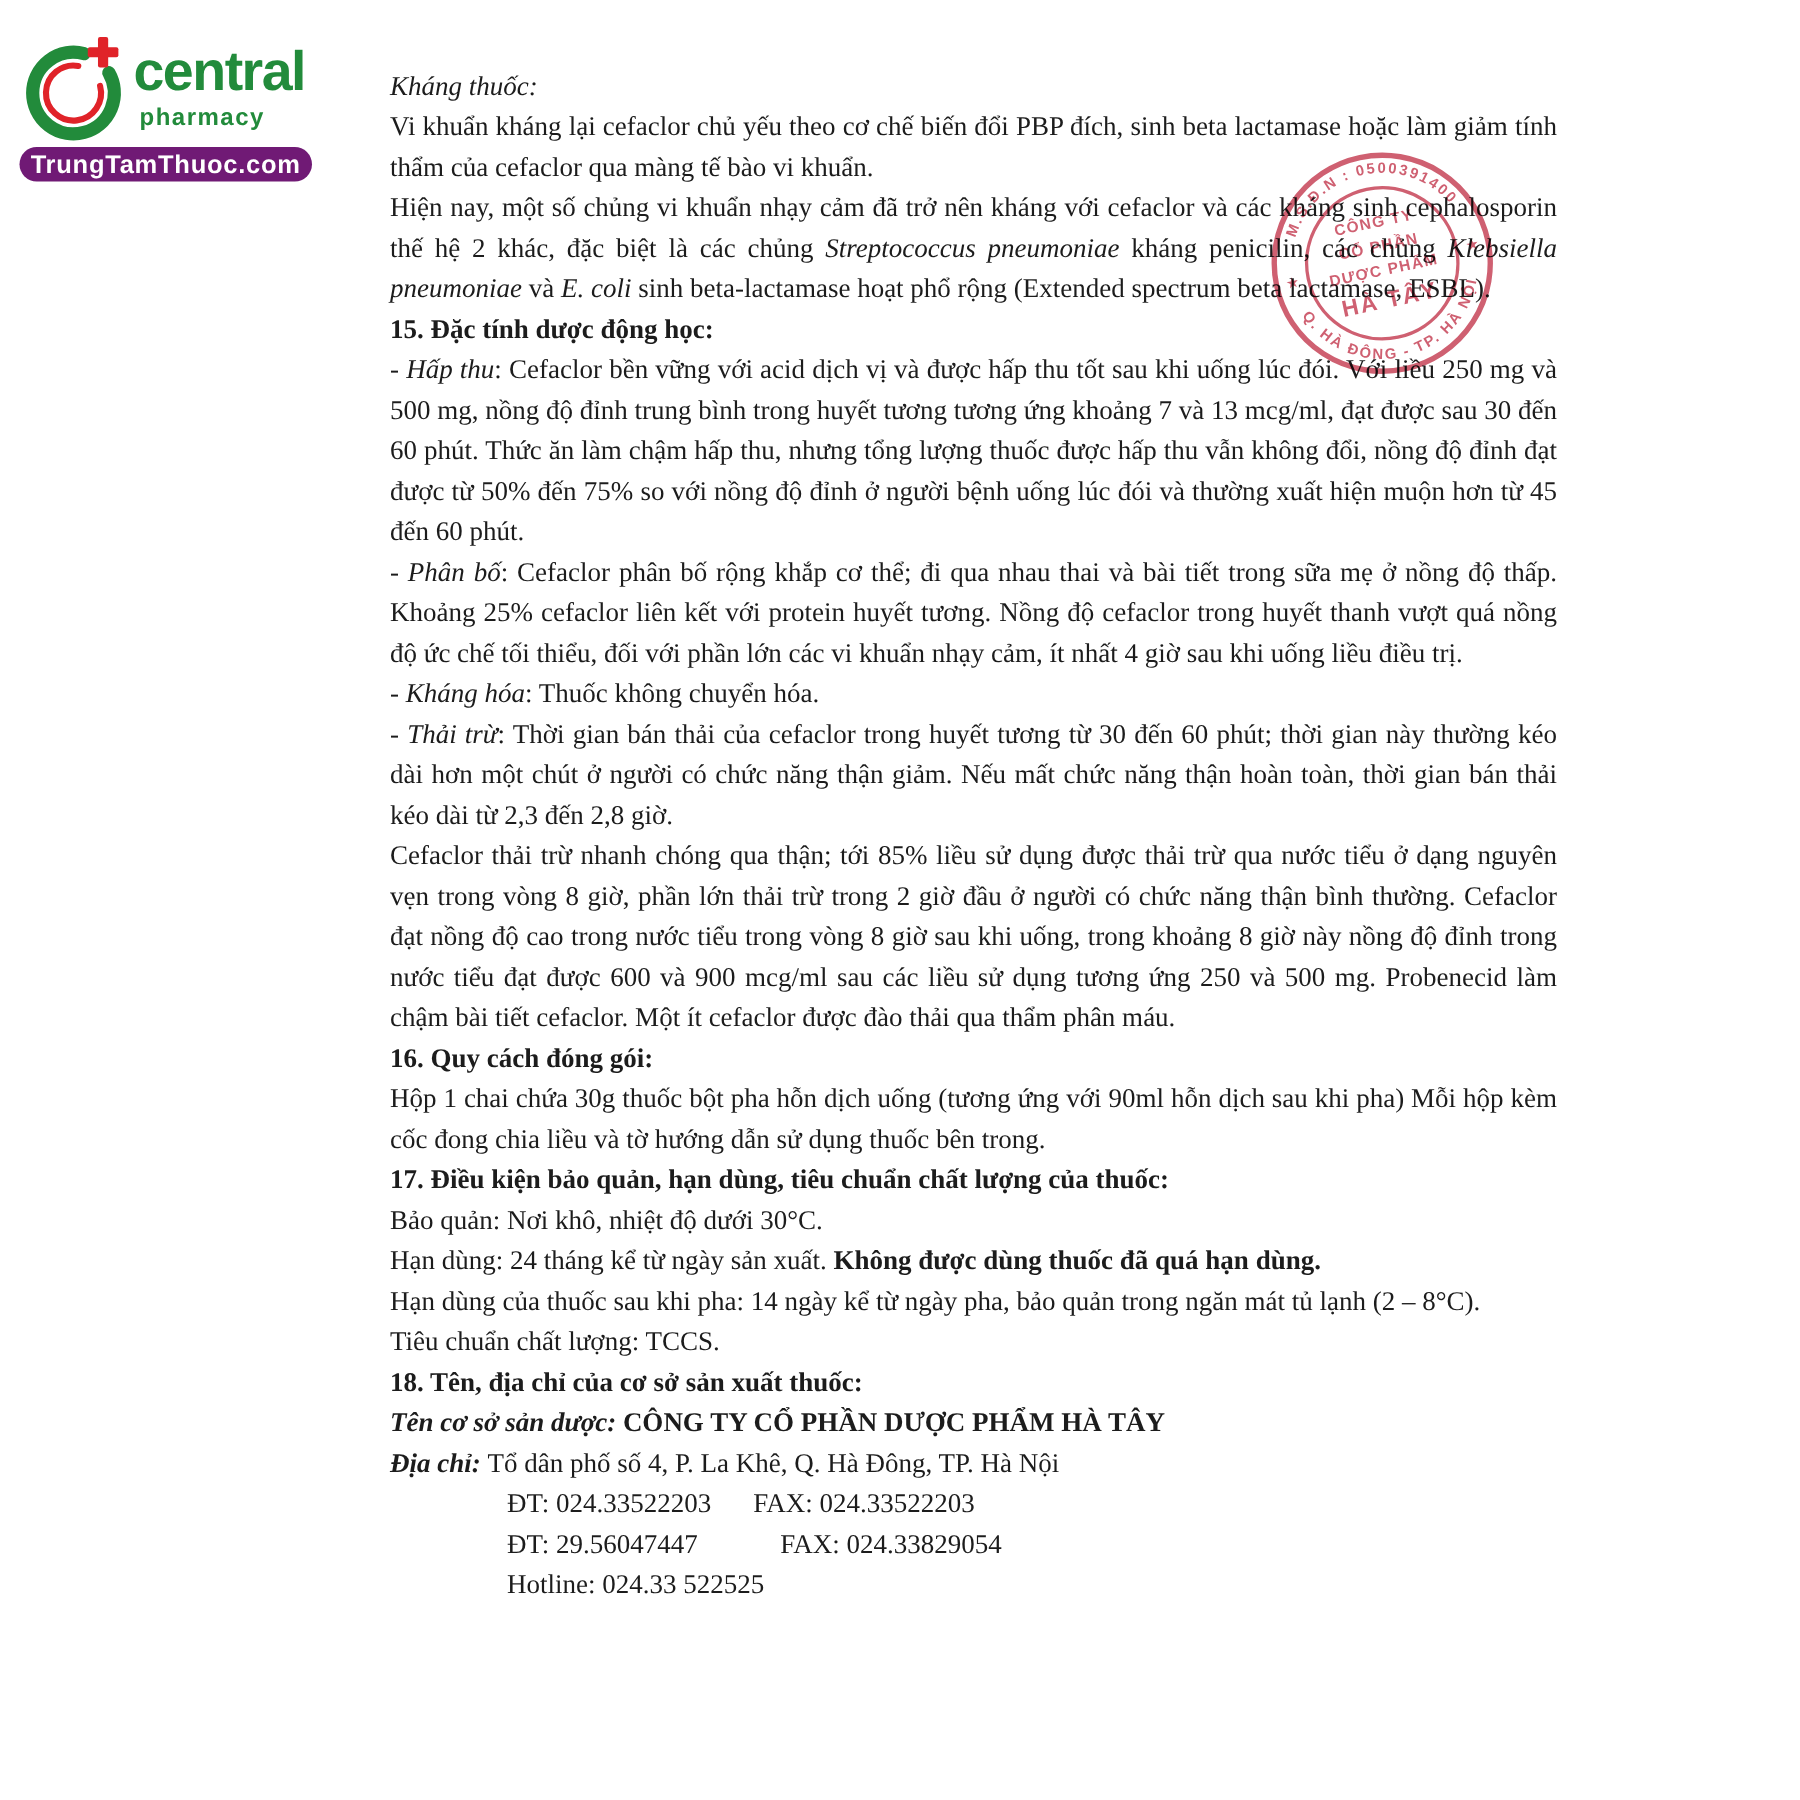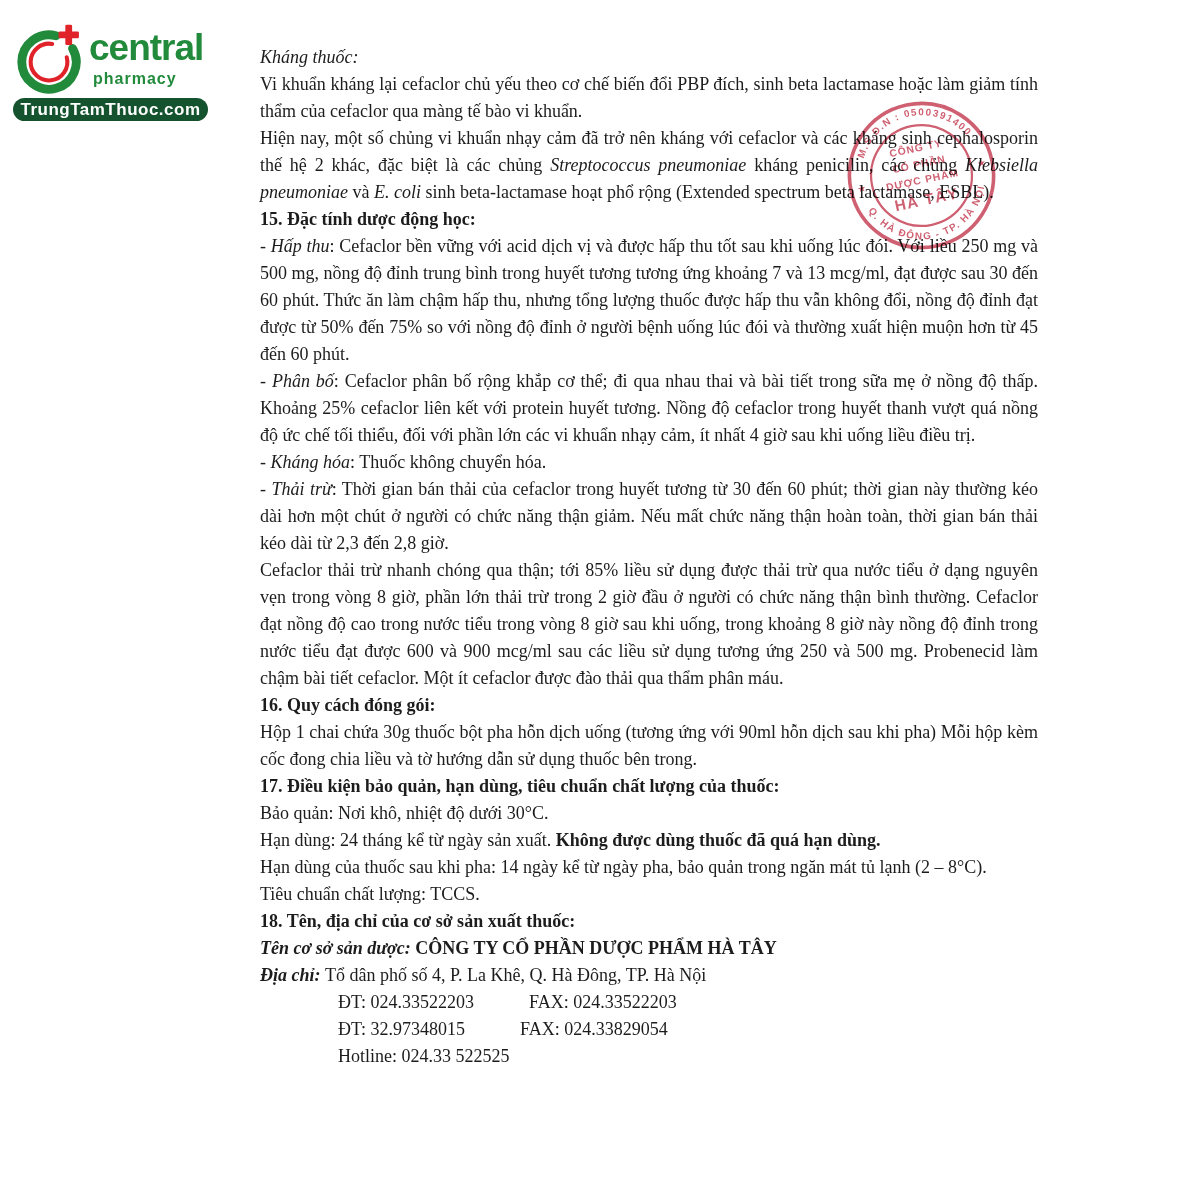--- a/index.html
+++ b/index.html
@@ -21,21 +21,21 @@
     font-weight:bold;font-size:37px;line-height:40px;
     color:#228b3b;letter-spacing:-1px;
   }
   .brand-sub{
     position:absolute;left:80px;top:50px;
     font-family:"Liberation Sans",sans-serif;
     font-weight:bold;font-size:16px;color:#228b3b;letter-spacing:1px;
   }
   .site-pill{
     position:absolute;left:0px;top:78px;width:195px;height:23px;
-    background:#14532d;border-radius:13px;
+    background:#701a75;border-radius:13px;
     color:#ffffff;text-align:center;
     font-family:"Liberation Sans",sans-serif;
     font-weight:bold;font-size:17px;line-height:23px;letter-spacing:.5px;
   }
 
   
   .doc{
     position:absolute;left:260px;top:44px;width:778px;
     font-size:18px;line-height:27px;text-align:justify;
   }
@@ -90,22 +90,22 @@
     <p class="blk"><span class="run-b">16. Quy cách đóng gói:</span></p>
     <p class="blk"><span class="run-n">Hộp 1 chai chứa 30g thuốc bột pha hỗn dịch uống (tương ứng với 90ml hỗn dịch sau khi pha) Mỗi hộp kèm cốc đong chia liều và tờ hướng dẫn sử dụng thuốc bên trong.</span></p>
     <p class="blk"><span class="run-b">17. Điều kiện bảo quản, hạn dùng, tiêu chuẩn chất lượng của thuốc:</span></p>
     <p class="blk"><span class="run-n">Bảo quản: Nơi khô, nhiệt độ dưới 30°C.</span></p>
     <p class="blk"><span class="run-n">Hạn dùng: 24 tháng kể từ ngày sản xuất. </span><span class="run-b">Không được dùng thuốc đã quá hạn dùng.</span></p>
     <p class="blk"><span class="run-n">Hạn dùng của thuốc sau khi pha: 14 ngày kể từ ngày pha, bảo quản trong ngăn mát tủ lạnh (2 – 8°C).</span></p>
     <p class="blk"><span class="run-n">Tiêu chuẩn chất lượng: TCCS.</span></p>
     <p class="blk"><span class="run-b">18. Tên, địa chỉ của cơ sở sản xuất thuốc:</span></p>
     <p class="blk"><span class="run-bi">Tên cơ sở sản dược: </span><span class="run-b">CÔNG TY CỔ PHẦN DƯỢC PHẨM HÀ TÂY</span></p>
     <p class="blk"><span class="run-bi">Địa chỉ: </span><span class="run-n">Tổ dân phố số 4, P. La Khê, Q. Hà Đông, TP. Hà Nội</span></p>
-    <p class="blk indent"><span class="run-n">ĐT:  024.33522203</span><span class="run-n" style="padding-left: 55px;">FAX: 024.33522203</span></p>
-    <p class="blk indent"><span class="run-n">ĐT:  32.97348015</span><span class="run-n" style="padding-left: 55px;">FAX: 024.33829054</span></p>
+    <p class="blk indent"><span class="run-n">ĐT:  024.33522203</span><span class="run-n" style="padding-left: 28px;">FAX: 024.33522203</span></p>
+    <p class="blk indent"><span class="run-n">ĐT:  29.56047447</span><span class="run-n" style="padding-left: 55px;">FAX: 024.33829054</span></p>
     <p class="blk indent"><span class="run-n">Hotline: 024.33 522525</span></p>
   </div>
 
 <svg class="stamp" viewBox="0 0 170 170" aria-hidden="true">
   <defs>
     <path id="arc-top" d="M 18 85 A 67 67 0 1 1 152 85"></path>
     <path id="arc-bottom" d="M 14 85 A 71 71 0 0 0 156 85"></path>
   </defs>
   <circle class="ring" cx="85" cy="85" r="80" stroke-width="4"></circle>
   <circle class="ring" cx="85" cy="85" r="56" stroke-width="2.5"></circle>

